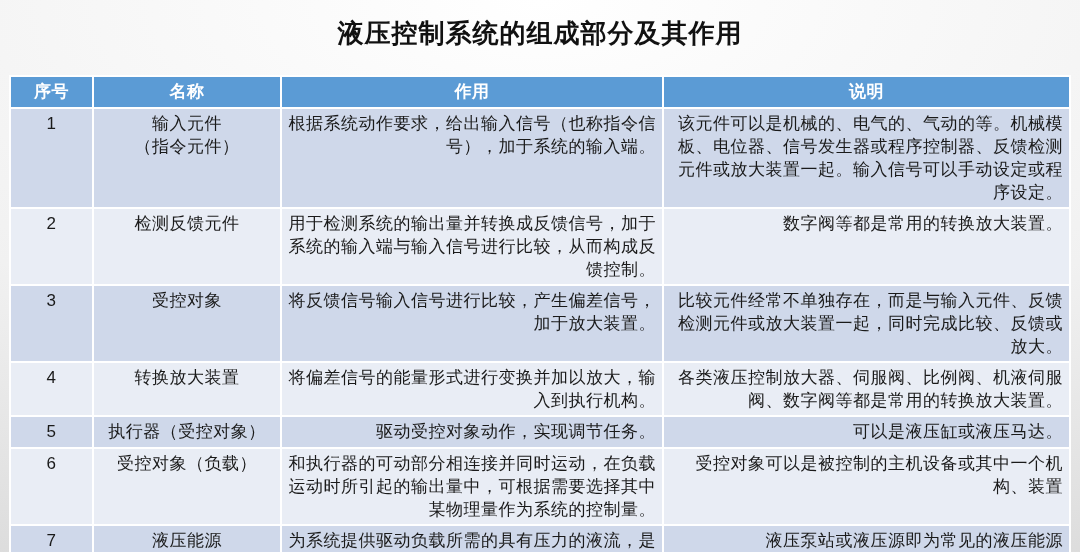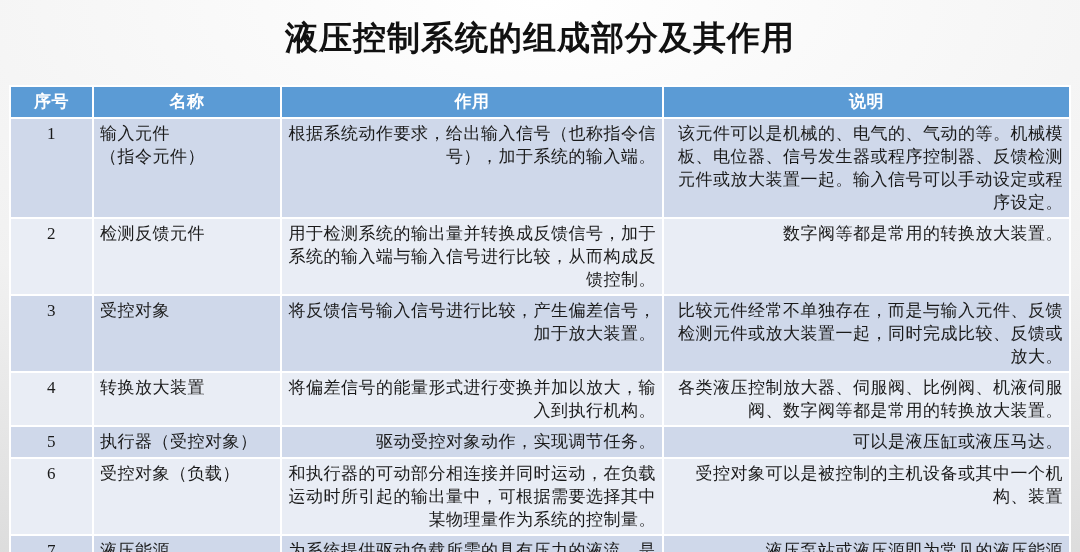--- a/index.html
+++ b/index.html
@@ -14,61 +14,60 @@
   body{
     width:1080px;height:552px;overflow:hidden;
     font-family:"Liberation Sans","DejaVu Sans",sans-serif;
     background:radial-gradient(130% 120% at 50% 0%, #ffffff 0%, #f1f1f1 55%, #d8d8d8 100%);
     color:var(--body-text);
   }
   .slide{position:relative;width:1080px;height:552px;}
   .title{
     margin:16px 0 0 0;
     text-align:center;
-    font-size:33px;
+    font-size:26px;
     font-weight:700;
     letter-spacing:1px;
     color:#111;
   }
   table.components{
     border-collapse:collapse;
     table-layout:fixed;
     width:1060px;
     margin:24px auto 0 auto;
   }
   table.components th, table.components td{
     border:2px solid var(--grid);
     vertical-align:top;
     padding:3px 6px;
     font-size:17px;
     line-height:23px;
     letter-spacing:0.5px;
     overflow:hidden;
-    font-family:Liberation Serif, serif;
   }
   thead tr{height:32px;}
   thead th{
     background:var(--header-bg);
     color:var(--header-text);
     font-weight:700;
     text-align:center;
     vertical-align:middle;
     padding:2px 4px;
   }
   tbody tr:nth-child(odd) td{background:var(--row-odd-bg);}
   tbody tr:nth-child(even) td{background:var(--row-even-bg);}
   tbody tr:nth-child(1){height:96px;}
   tbody tr:nth-child(2){height:70px;}
   tbody tr:nth-child(3){height:70px;}
   tbody tr:nth-child(4){height:53px;}
   tbody tr:nth-child(5){height:32px;}
   tbody tr:nth-child(6){height:70px;}
   tbody tr:nth-child(7){height:53px;}
   td.c-no{text-align:center;}
-  td.c-name{white-space:pre-line;}
+  td.c-name{text-align:center;white-space:pre-line;}
   td.c-function, td.c-note{text-align:right;}
 </style>
 </head>
 <body>
 
 <div class="slide">
   <h1 class="title">液压控制系统的组成部分及其作用</h1>
 
   <table class="components">
     <colgroup>

